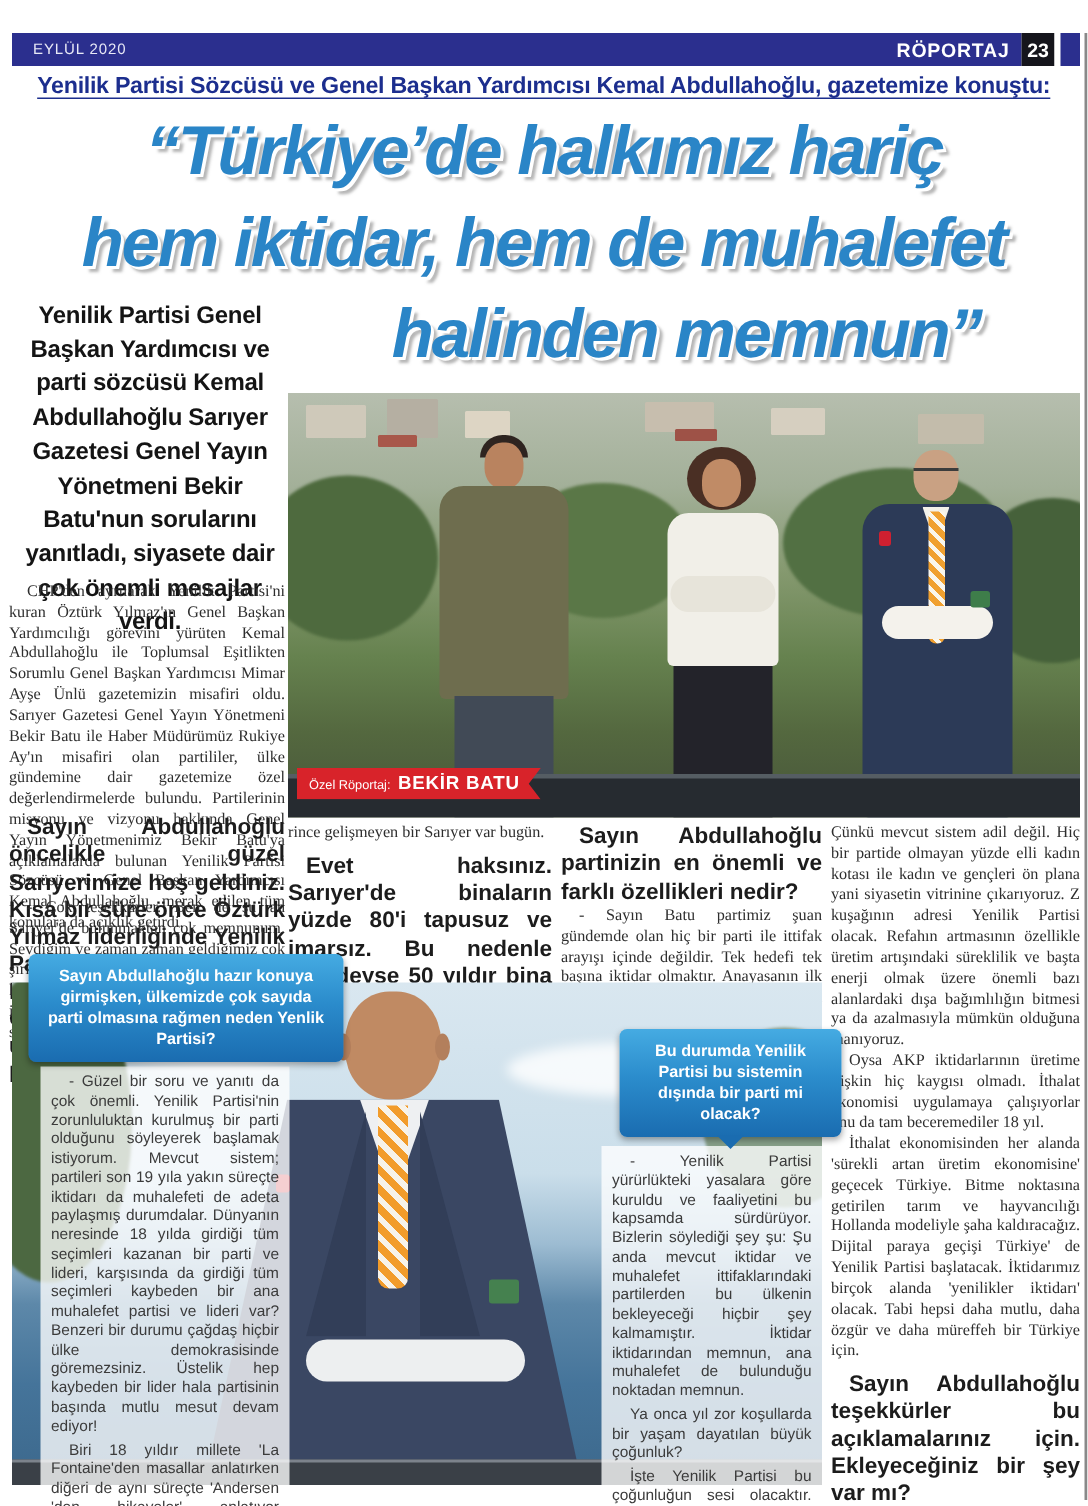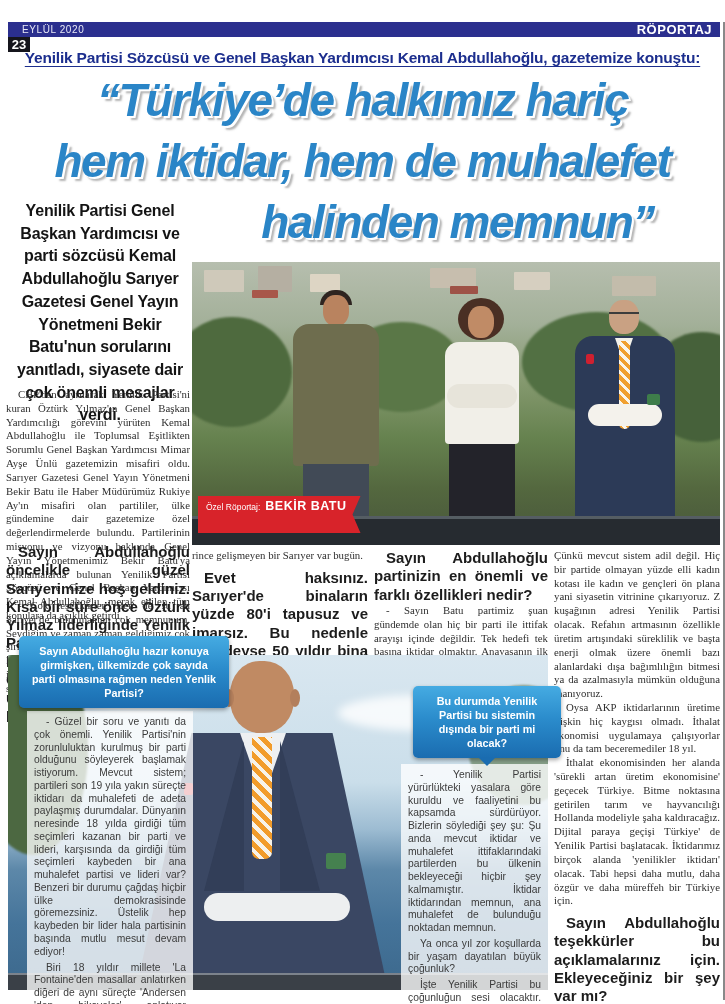--- a/index.html
+++ b/index.html
@@ -1,18 +1,18 @@
 <!DOCTYPE html>
 <html lang="tr"><head>
 <meta charset="utf-8">
 <style>
   html,body{margin:0;padding:0;}
   body{width:725px;height:1004px;position:relative;background:#ffffff;
        font-family:"Liberation Sans",sans-serif;overflow:hidden;}
-  .abs{position:absolute;flex-direction:column;}
+  .abs{position:absolute;}
 
   
   .mast-row{left:8px;top:22px;width:712px;height:22px;display:flex;align-items:stretch;}
   .mast-bar{flex:1;background:#2b2f8e;color:#fff;display:flex;align-items:center;}
   .mast-date{font-size:10px;letter-spacing:.6px;padding-left:14px;color:#e8e9f6;}
   .mast-mid{display:flex;align-items:center;margin-left:auto;margin-right:auto;gap:7px;}
   .globe{width:11px;height:11px;border:1.6px solid #fff;border-radius:50%;position:relative;display:inline-block;}
   .globe:before{content:"";position:absolute;left:0;right:0;top:45%;border-top:1.4px solid #fff;}
   .mast-site{font-size:10.5px;font-weight:bold;}
   .logo-box{background:#fff;padding:0 7px;height:20px;display:flex;flex-direction:column;justify-content:center;position:relative;margin:0 6px;}
@@ -73,21 +73,21 @@
      background:linear-gradient(180deg,#b6beae 0%,#a3b099 22%,#85996f 42%,#66824f 62%,#54683f 80%,#47553a 100%);}
   .bld{position:absolute;border-radius:1px;}
   .tree{position:absolute;border-radius:50%;filter:blur(1px);}
   .rail-top{position:absolute;left:0;right:0;bottom:0;height:26px;background:#262b30;
             border-top:3px solid #555d63;}
   .person{position:absolute;}
   .shape{position:absolute;}
 
   
   .ribbon{left:6px;bottom:12px;position:absolute;background:#d8232a;color:#fff;display:flex;align-items:baseline;gap:5px;
-          padding:3px 14px 20px 8px;z-index:5;
+          padding:3px 14px 4px 8px;z-index:5;
           clip-path:polygon(0 0,100% 0,calc(100% - 8px) 50%,100% 100%,0 100%);}
   .ribbon-pre{font-size:8.5px;}
   .ribbon-name{font-size:12.5px;font-weight:800;letter-spacing:.5px;}
 
   
   .photo-bottom{left:8px;top:655px;width:540px;height:335px;overflow:hidden;z-index:1;
      background:linear-gradient(180deg,#d9e7f0 0%,#cadeea 38%,#9dbcd2 52%,#5d88a9 64%,#45749a 80%,#3c688c 100%);}
   .cloud{position:absolute;background:rgba(255,255,255,.8);border-radius:50%;filter:blur(4px);}
   .rail-bot{position:absolute;left:0;right:0;bottom:0;height:15px;background:#3a4047;border-top:2px solid #808archive;}
   .overlay-panel{background:rgba(255,255,255,.78);z-index:5;}

